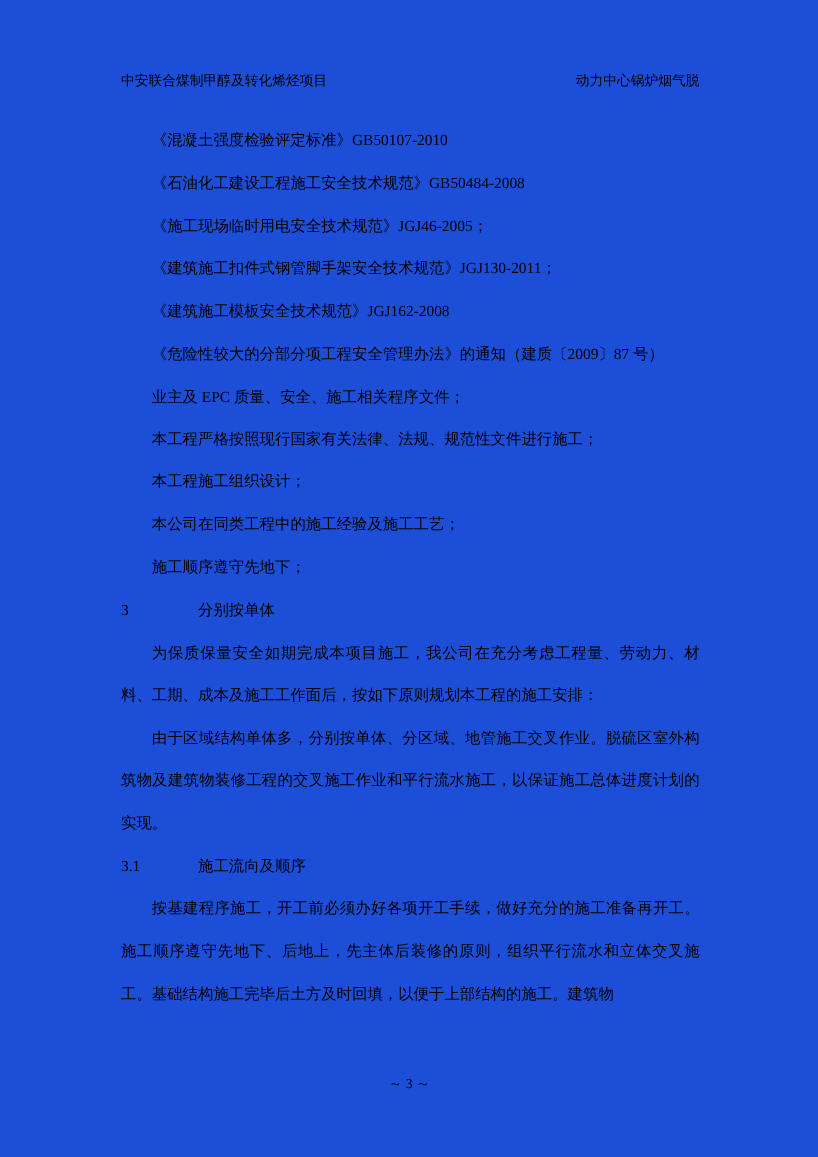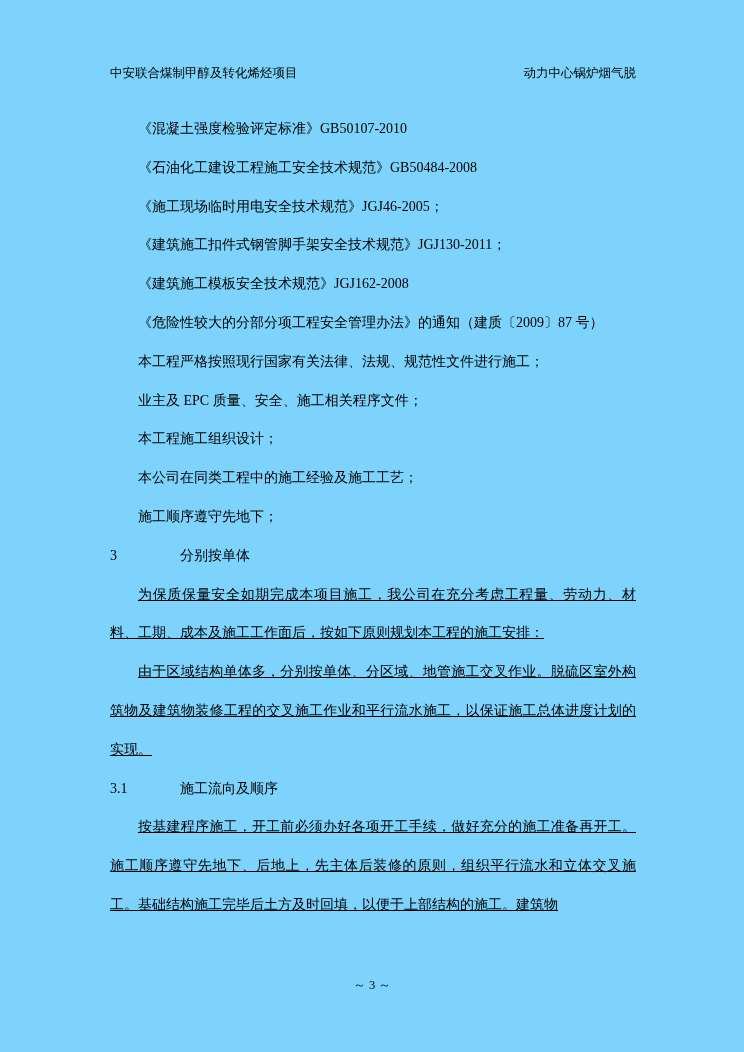--- a/index.html
+++ b/index.html
@@ -4,21 +4,21 @@
 <style>
   html, body {
     margin: 0;
     padding: 0;
     background: #ffffff;
   }
   .page {
     position: relative;
     width: 744px;
     height: 1052px;
-    background: #7dd3fc;
+    background: #1d4ed8;
     font-family: "Liberation Serif", "DejaVu Serif", serif;
     color: #000000;
     overflow: hidden;
     box-sizing: border-box;
   }
   .header {
     position: absolute;
     top: 63px;
     left: 110px;
     width: 526px;
@@ -45,21 +45,20 @@
   .heading {
     white-space: nowrap;
   }
   .heading .sec-num {
     display: inline-block;
     width: 70px;
   }
   p.para {
     margin: 0;
     text-indent: 2em;
-    text-decoration: underline;
   }
   .footer {
     position: absolute;
     bottom: 58px;
     left: 0;
     width: 100%;
     text-align: center;
     font-size: 12.5px;
     color: #000000;
   }
@@ -76,22 +75,22 @@
     </div>
   </div>
 
   <div class="content">
     <div class="ref-item">《混凝土强度检验评定标准》GB50107-2010</div>
     <div class="ref-item">《石油化工建设工程施工安全技术规范》GB50484-2008</div>
     <div class="ref-item">《施工现场临时用电安全技术规范》JGJ46-2005；</div>
     <div class="ref-item">《建筑施工扣件式钢管脚手架安全技术规范》JGJ130-2011；</div>
     <div class="ref-item">《建筑施工模板安全技术规范》JGJ162-2008</div>
     <div class="ref-item">《危险性较大的分部分项工程安全管理办法》的通知（建质〔2009〕87 号）</div>
+    <div class="ref-item">业主及 EPC 质量、安全、施工相关程序文件；</div>
     <div class="ref-item">本工程严格按照现行国家有关法律、法规、规范性文件进行施工；</div>
-    <div class="ref-item">业主及 EPC 质量、安全、施工相关程序文件；</div>
     <div class="ref-item">本工程施工组织设计；</div>
     <div class="ref-item">本公司在同类工程中的施工经验及施工工艺；</div>
     <div class="ref-item">施工顺序遵守先地下；</div>
 
     <div class="heading">
       <span class="sec-num">3</span><span>分别按单体</span>
     </div>
 
     <p class="para">为保质保量安全如期完成本项目施工，我公司在充分考虑工程量、劳动力、材料、工期、成本及施工工作面后，按如下原则规划本工程的施工安排：</p>
     <p class="para">由于区域结构单体多，分别按单体、分区域、地管施工交叉作业。脱硫区室外构筑物及建筑物装修工程的交叉施工作业和平行流水施工，以保证施工总体进度计划的实现。</p>

